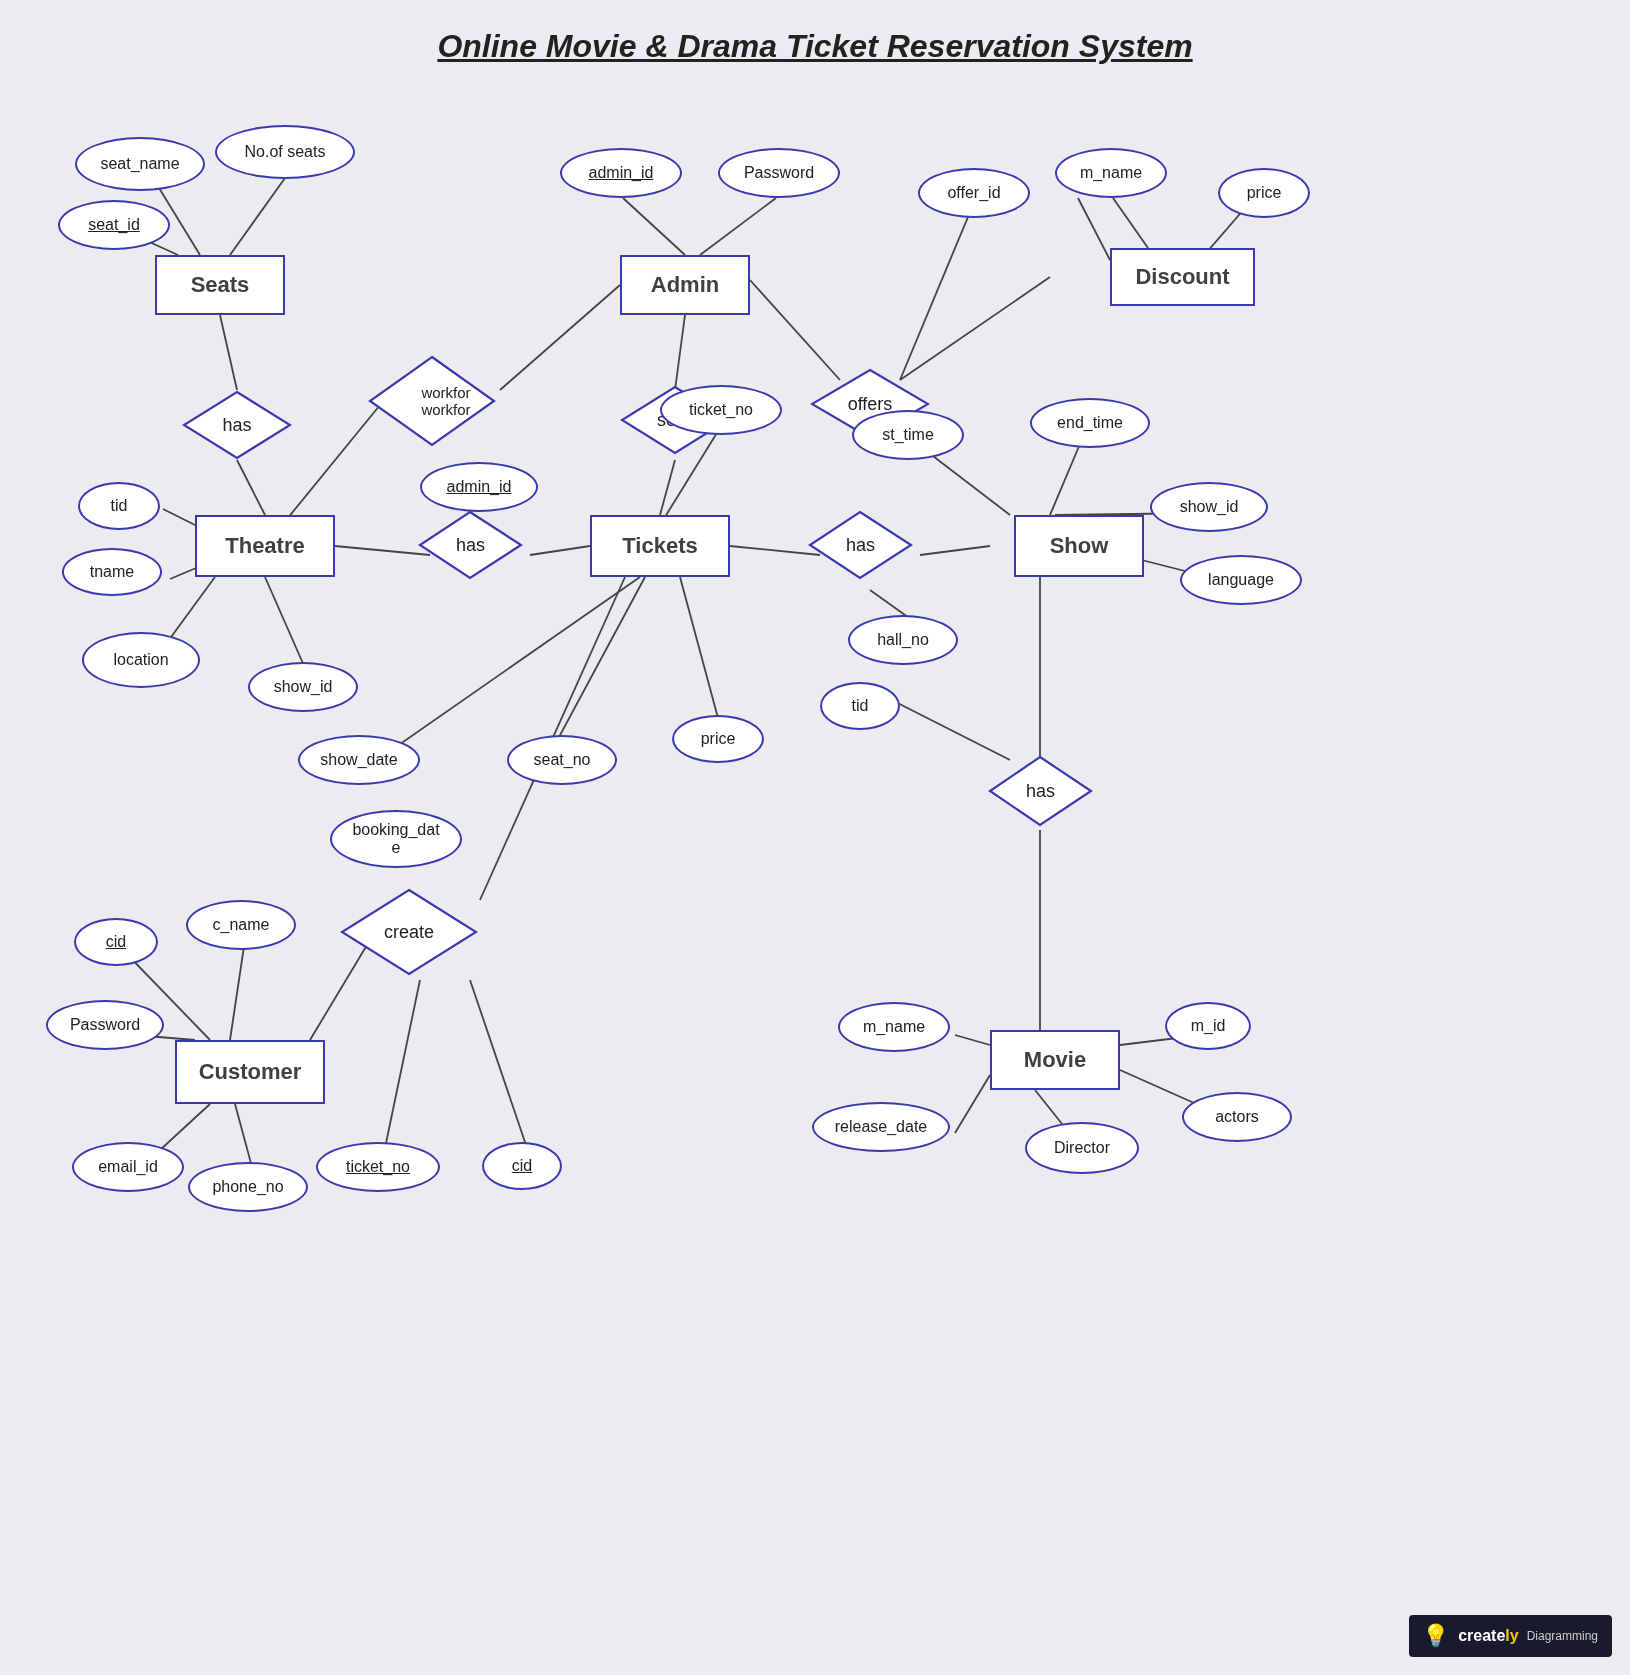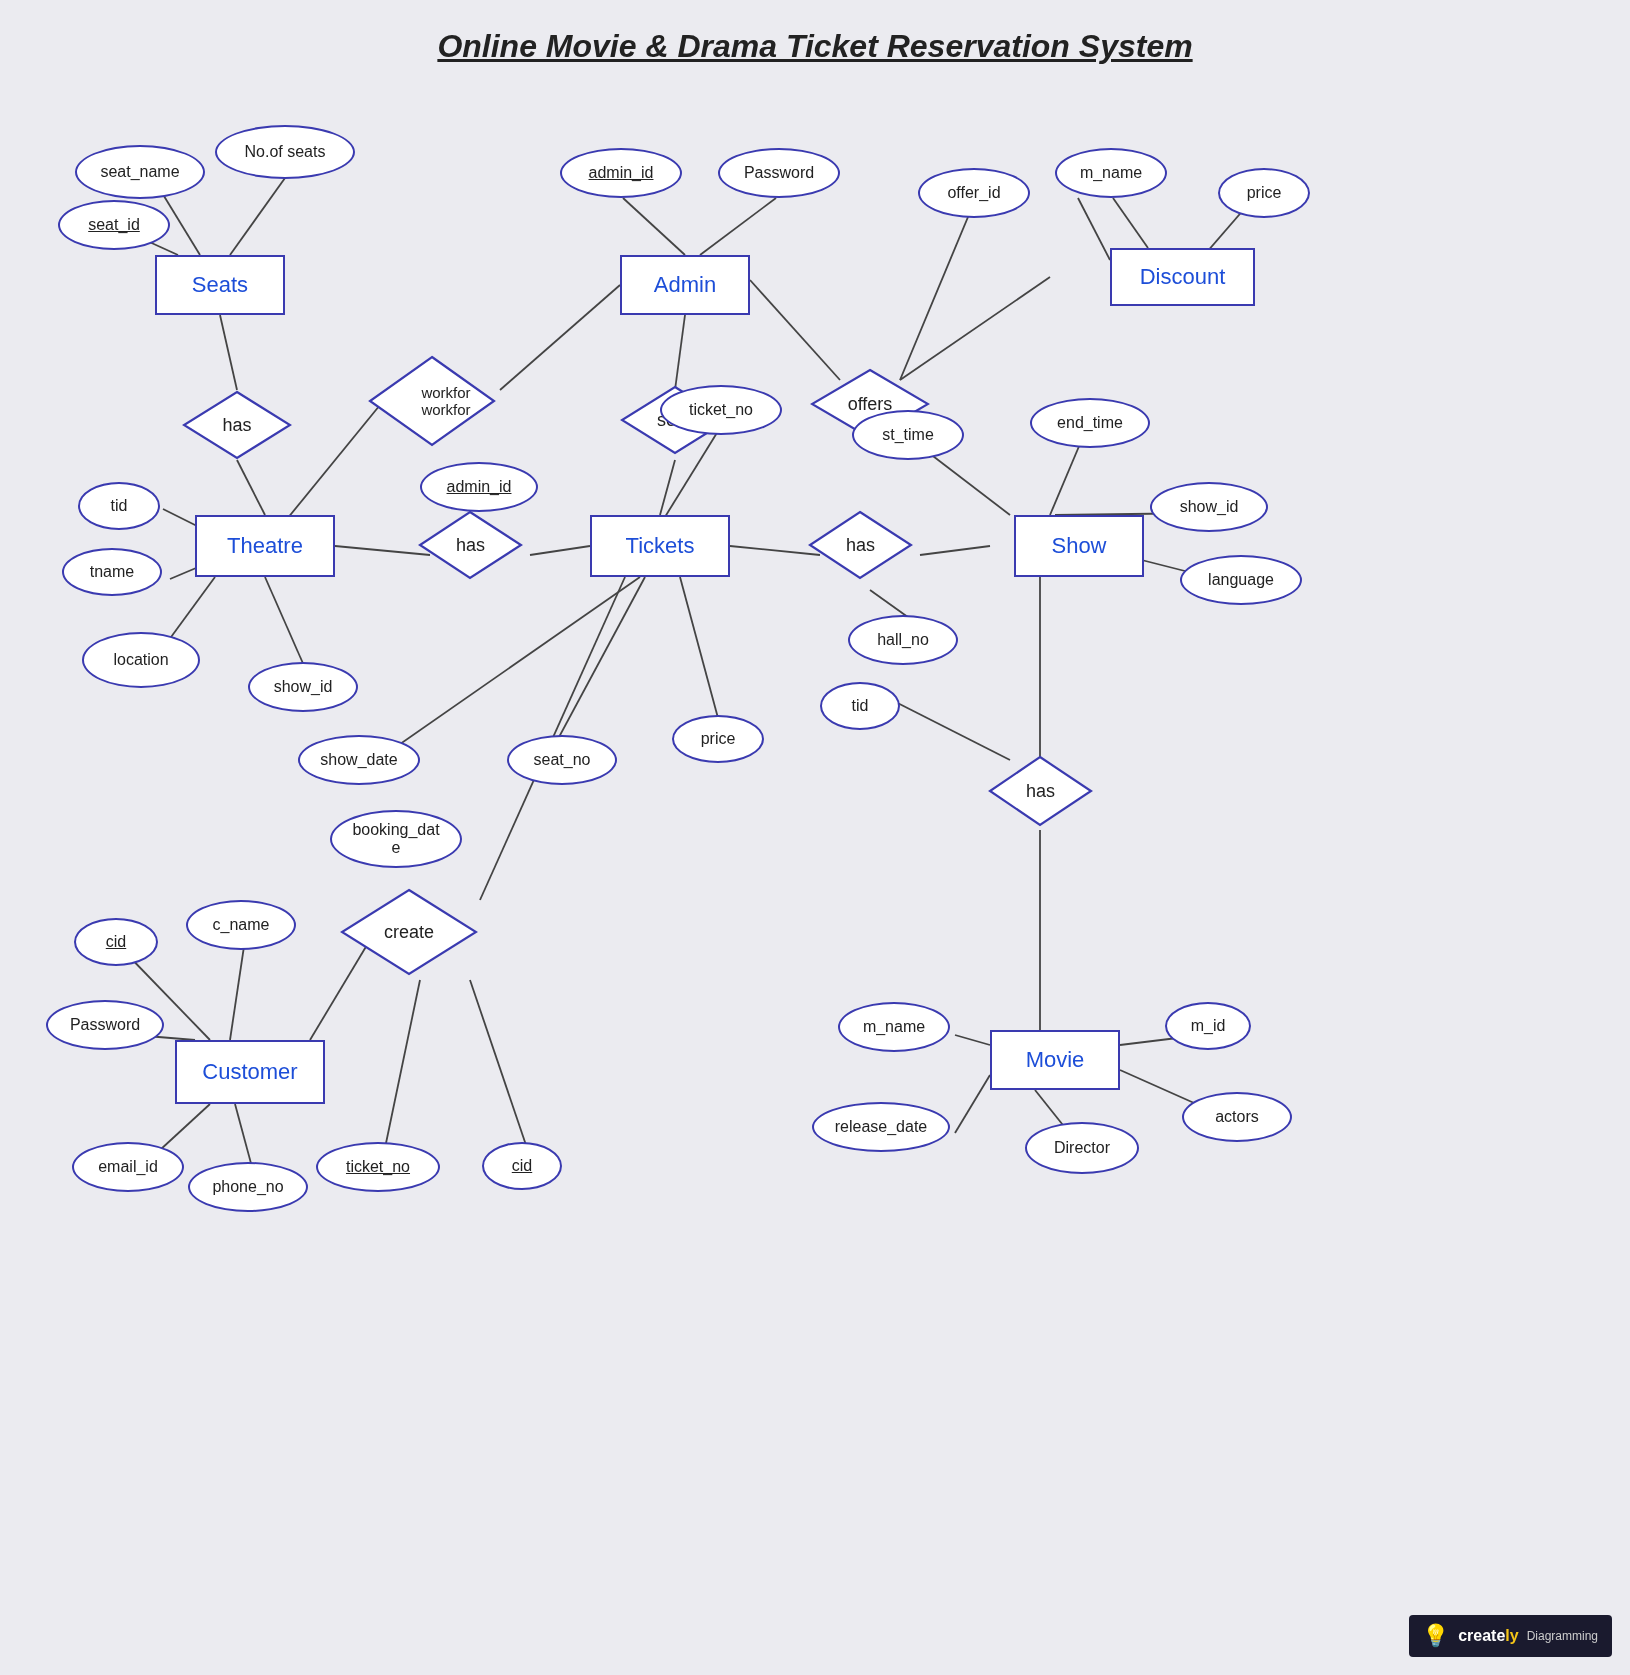--- a/index.html
+++ b/index.html
@@ -29,22 +29,22 @@
     }
     
     .entity {
       position: absolute;
       border: 2.5px solid #3a3ab0;
       background: #fff;
       display: flex;
       align-items: center;
       justify-content: center;
       font-size: 22px;
-      font-weight: normal;
-      color: #1d4ed8;
+      font-weight: bold;
+      color: #404040;
       z-index: 10;
     }
     
     .attribute {
       position: absolute;
       border: 2px solid #3a3ab0;
       background: #fff;
       border-radius: 50%;
       display: flex;
       align-items: center;
@@ -267,21 +267,21 @@
     <span class="rel-label">has</span>
   </div>
 
   <div class="relationship" style="left:340px;top:888px;width:138px;height:88px;">
     <svg class="diamond" viewBox="0 0 138 88">
         <polygon points="69,2 136,44 69,86 2,44" fill="white" stroke="#3a3ab0" stroke-width="2.2"></polygon>
       </svg>
     <span class="rel-label">create</span>
   </div>
 
-  <div class="attribute" style="left:75px;top:145px;width:130px;height:54px;">
+  <div class="attribute" style="left:75px;top:137px;width:130px;height:54px;">
       <span>seat_name</span>
     </div>
   <div class="attribute" style="left:215px;top:125px;width:140px;height:54px;">
       <span>No.of seats</span>
     </div>
   <div class="attribute underline" style="left:58px;top:200px;width:112px;height:50px;">
       <span>seat_id</span>
     </div>
   <div class="attribute underline" style="left:560px;top:148px;width:122px;height:50px;">
       <span>admin_id</span>

